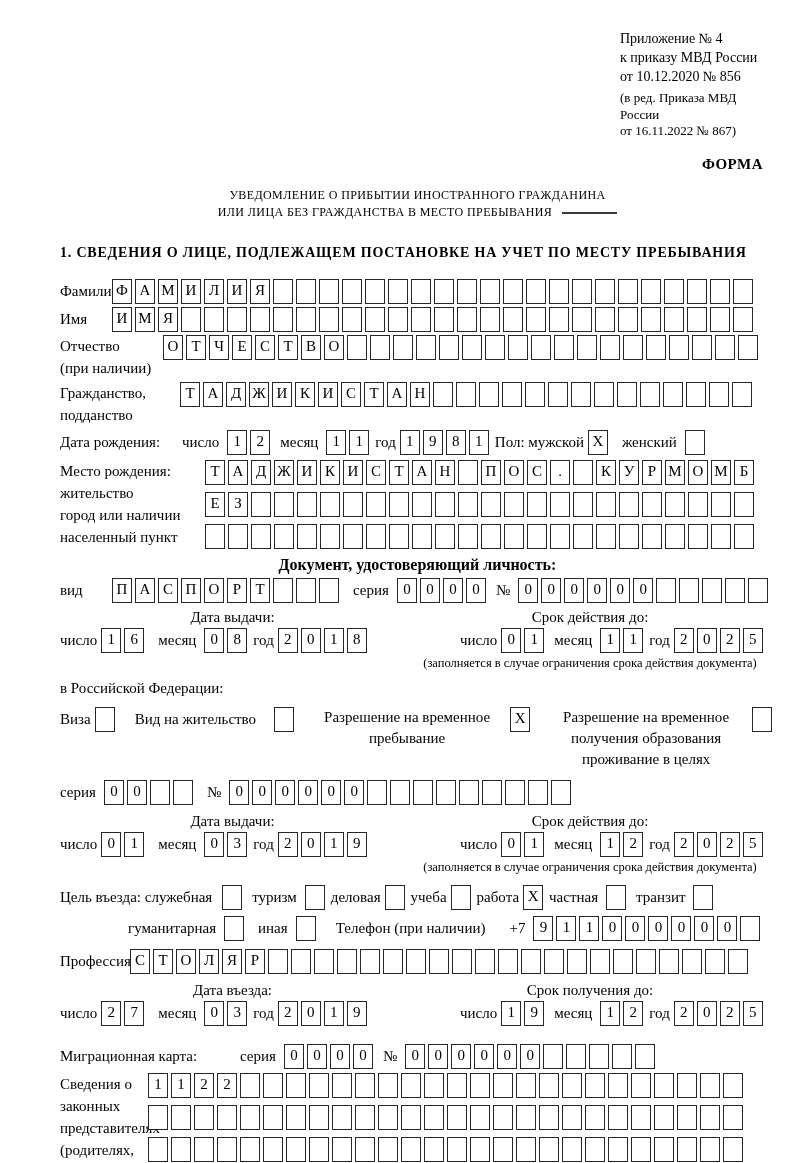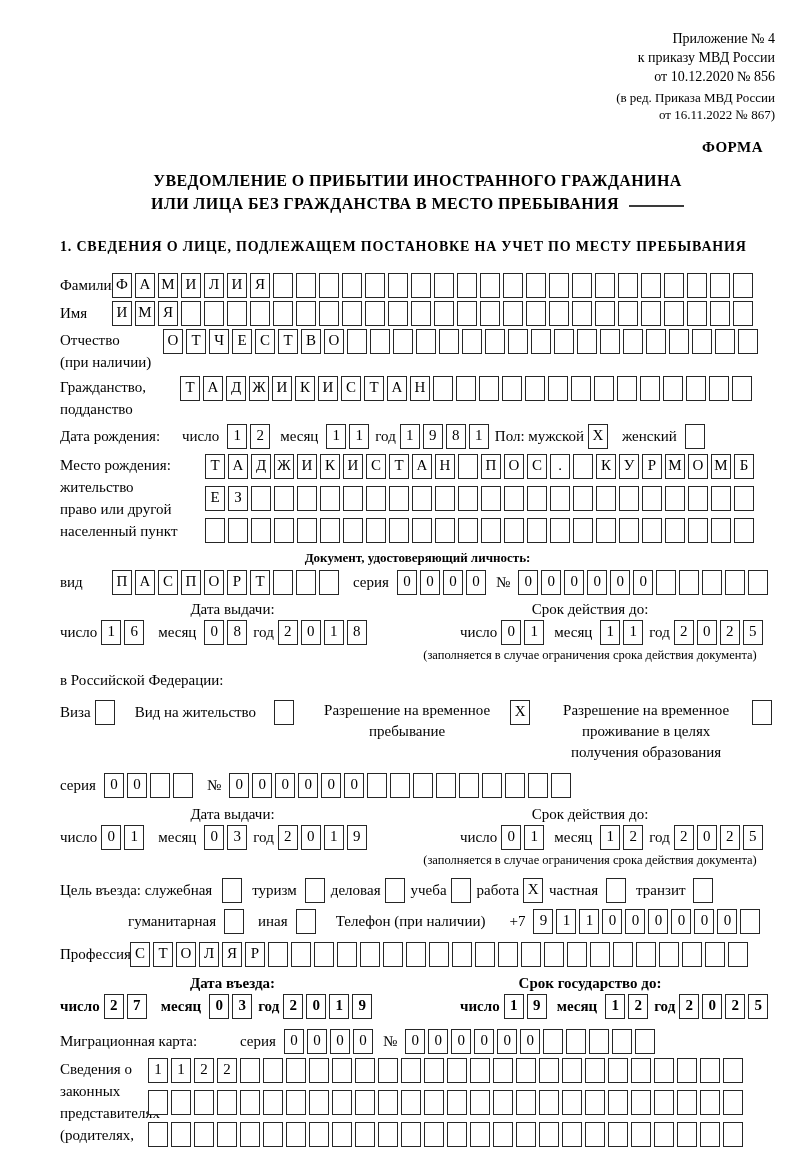--- a/index.html
+++ b/index.html
@@ -1,44 +1,44 @@
 <!DOCTYPE html>
 <html><head>
 <meta charset="utf-8">
 <style>
   html,body{margin:0;padding:0;background:#fff;}
   body{width:800px;height:1163px;overflow:hidden;color:#000;
        font-family:"Liberation Serif","DejaVu Serif",serif;font-size:15px;}
   .page{box-sizing:border-box;width:800px;height:1163px;padding:30px 25px 0 60px;}
 
-  .annex{font-size:14px;line-height:1.35;text-align:right;}
+  .annex{margin-left:560px;font-size:14px;line-height:1.35;}
   .annex-note{font-size:13px;margin-top:3px;line-height:1.3;}
   .forma{text-align:right;font-weight:bold;padding-right:12px;margin-top:16px;font-size:15px;letter-spacing:.5px;}
 
-  .title{ text-align:center;font-weight:bold;font-size:16px;line-height:1.4;margin-top:14px;letter-spacing:.4px;}
+  .title{ text-align:center;font-weight:normal;font-size:12px;line-height:1.4;margin-top:14px;letter-spacing:.4px;}
   .title-underline{display:inline-block;width:55px;border-bottom:2px solid #3a3a3a;margin-left:10px;vertical-align:2px;}
 
   .sec-heading{font-weight:bold;font-size:14px;margin-top:24px;margin-bottom:18px;letter-spacing:.8px;}
 
   .row{display:flex;align-items:flex-start;margin-bottom:3px;}
   .lbl{font-size:15px;line-height:25px;white-space:nowrap;}
   .lblstack{line-height:22px;}
   .w52{display:inline-block;width:52px;}
   .w103{display:inline-block;width:103px;}
   .w120{display:inline-block;width:120px;}
   .w145{display:inline-block;width:145px;flex:0 0 145px;}
   .w88{display:inline-block;width:88px;flex:0 0 88px;}
   .cells{display:inline-flex;gap:3px;white-space:nowrap;}
   .cell{box-sizing:border-box;display:inline-block;width:20px;height:25px;border:1.6px solid #262626;
         text-align:center;font-size:15px;line-height:21px;background:#fff;}
   .cellrow{margin-bottom:7px;}
   .gap6{margin-left:6px;} .gap10{margin-left:10px;} .gap14{margin-left:14px;} .gap20{margin-left:20px;}
   .mr4{margin-right:4px;} .mr8{margin-right:8px;} .mr10{margin-right:10px;}
 
-  .doc-head{text-align:center;font-weight:bold;font-size:13px;margin:2px 0 4px 0;}
+  .doc-head{text-align:center;font-weight:bold;font-size:16px;margin:2px 0 4px 0;}
 
   .dates{display:flex;margin-bottom:4px;justify-content:center;}
   .dblock-left{width:345px;flex:0 0 345px;}
   .dblock-right{flex:1;}
   .date-head{text-align:center;font-size:15px;margin-bottom:2px;}
   .date-line{display:flex;align-items:flex-start;}
   .date-line-right{padding-left:55px;}
   .date-caption{font-size:12.5px;text-align:center;margin-top:3px;white-space:nowrap;}
 
   .para{font-size:15px;line-height:1.5;margin-top:6px;}
@@ -240,21 +240,21 @@
     <span class="lbl mr8 gap14">женский</span>
     <span class="cells">
         <span class="cell"></span>
       </span>
   </div>
 
   <div class="row" style="margin-top:5px;">
     <span class="w145 lblstack">
       <div>Место рождения:</div>
       <div>жительство</div>
-      <div>право или другой</div>
+      <div>город или наличии</div>
       <div>населенный пункт</div>
     </span>
     <span>
       <div class="cells cellrow">
           <span class="cell">Т</span>
           <span class="cell">А</span>
           <span class="cell">Д</span>
           <span class="cell">Ж</span>
           <span class="cell">И</span>
           <span class="cell">К</span>
@@ -433,22 +433,22 @@
       </span>
     <span class="permit-text pt1">
       <div>Разрешение на временное</div>
       <div>пребывание</div>
     </span>
     <span class="cells">
         <span class="cell">X</span>
       </span>
     <span class="permit-text pt2">
       <div>Разрешение на временное</div>
+      <div>получения образования</div>
       <div>проживание в целях</div>
-      <div>получения образования</div>
     </span>
     <span class="cells">
         <span class="cell"></span>
       </span>
   </div>
 
   <div class="row" style="margin-top:4px;">
     <span class="lbl mr8">серия</span>
     <span class="cells">
         <span class="cell">0</span>
@@ -606,21 +606,21 @@
         <span class="cell"></span>
         <span class="cell"></span>
         <span class="cell"></span>
         <span class="cell"></span>
         <span class="cell"></span>
         <span class="cell"></span>
         <span class="cell"></span>
       </span>
   </div>
 
-  <div class="dates" style="margin-top:8px;font-weight:bold;">
+  <div class="dates" style="margin-top:8px;">
     <div class="dblock-left">
       <div class="date-head">Дата въезда:</div>
       <div class="date-line">
         <span class="lbl mr4">число</span>
         <span class="cells">
             <span class="cell">2</span>
             <span class="cell">7</span>
           </span>
         <span class="lbl mr8 gap14">месяц</span>
         <span class="cells">
@@ -630,21 +630,21 @@
         <span class="lbl mr4 gap6">год</span>
         <span class="cells">
             <span class="cell">2</span>
             <span class="cell">0</span>
             <span class="cell">1</span>
             <span class="cell">9</span>
           </span>
       </div>
     </div>
     <div class="dblock-right">
-      <div class="date-head">Срок государство до:</div>
+      <div class="date-head">Срок получения до:</div>
       <div class="date-line date-line-right">
         <span class="lbl mr4">число</span>
         <span class="cells">
             <span class="cell">1</span>
             <span class="cell">9</span>
           </span>
         <span class="lbl mr8 gap10">месяц</span>
         <span class="cells">
             <span class="cell">1</span>
             <span class="cell">2</span>
@@ -653,21 +653,21 @@
         <span class="cells">
             <span class="cell">2</span>
             <span class="cell">0</span>
             <span class="cell">2</span>
             <span class="cell">5</span>
           </span>
       </div>
     </div>
   </div>
 
-  <div class="row" style="margin-top:10px;align-items:center;">
+  <div class="row" style="margin-top:18px;align-items:center;">
     <span class="lbl" style="width:160px">Миграционная карта:</span>
     <span class="lbl mr8 gap20">серия</span>
     <span class="cells">
         <span class="cell">0</span>
         <span class="cell">0</span>
         <span class="cell">0</span>
         <span class="cell">0</span>
       </span>
     <span class="lbl mr8 gap10">№</span>
     <span class="cells">

